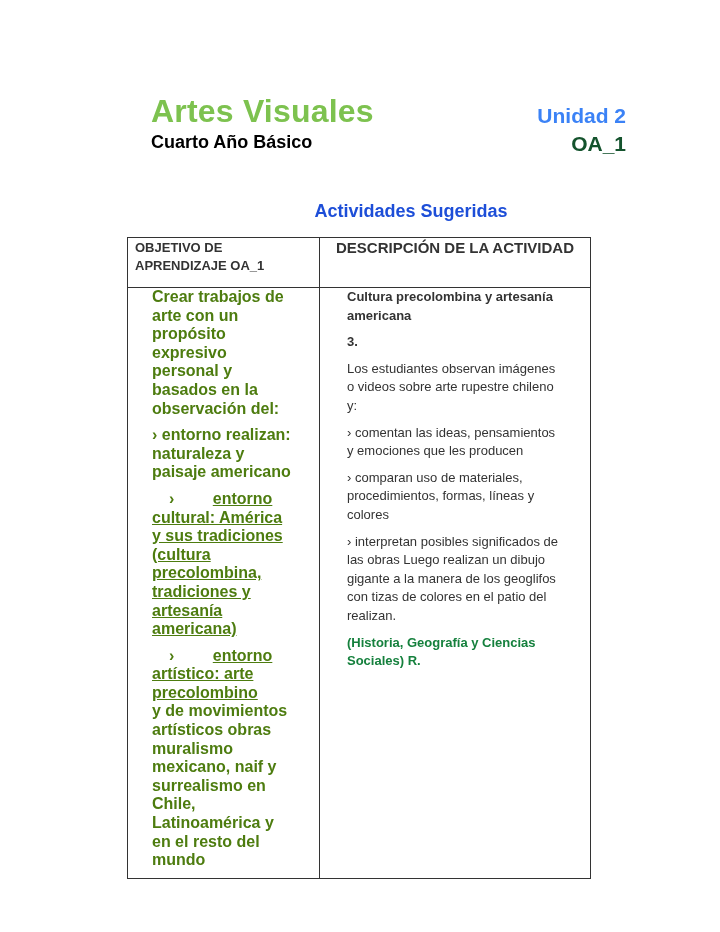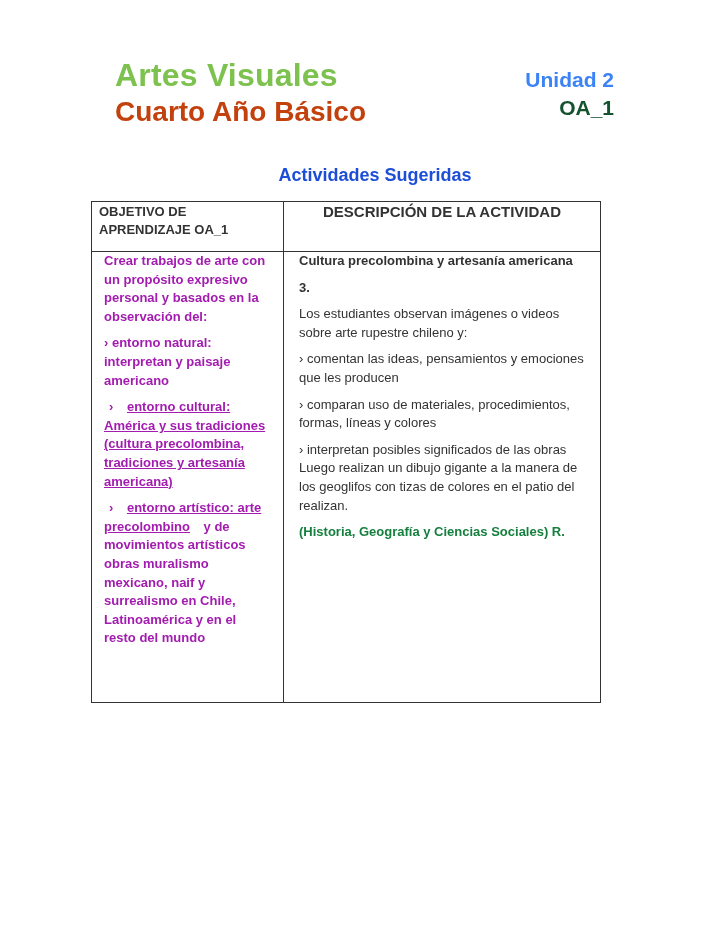--- a/index.html
+++ b/index.html
@@ -1,31 +1,31 @@
 <!DOCTYPE html>
 <html><head>
 <meta charset="utf-8">
 <style>
-  * { margin: 5px; padding: 0; box-sizing: border-box; }
+  * { margin: 17px; padding: 0; box-sizing: border-box; }
   html, body { width: 720px; height: 932px; background: #ffffff; overflow: hidden; }
   body { position: relative; font-family: "Liberation Sans", sans-serif; color: #333333; }
 
   .title { position: absolute; left: 100px; top: 42px; font-size: 32px; font-weight: bold; color: #7dc24f; letter-spacing: 0.2px; }
-  .subtitle { position: absolute; left: 100px; top: 81px; font-size: 28px; font-weight: bold; color: #c2410c; text-align: right; }
+  .subtitle { position: absolute; left: 100px; top: 81px; font-size: 18px; font-weight: bold; color: #000000; text-align: right; }
   .unit { position: absolute; right: 111px; top: 53px; font-size: 21px; font-weight: bold; color: #3b82f6; text-align: right; }
   .oa { position: absolute; right: 111px; top: 81px; font-size: 21px; font-weight: bold; color: #14532d; text-align: right; }
 
   .section-title { position: absolute; left: 0; width: 720px; top: 150px; text-align: center; font-size: 18px; font-weight: bold; color: #1d4ed8; }
 
-  table.activity { position: absolute; left: 76px; top: 186px; width: 510px; border-collapse: collapse; }
+  table.activity { position: absolute; left: 76px; top: 186px; width: 464px; border-collapse: collapse; }
   table.activity td { border: 1.5px solid #333333; vertical-align: top; }
   .col-left { width: 192px; }
   .hdr-left { padding: 1px 7px 4px 7px; height: 50px; font-size: 13px; font-weight: bold; line-height: 18px; color: #333; }
   .hdr-right { padding: 1px 7px 4px 7px; height: 50px; font-size: 15px; font-weight: bold; line-height: 18px; text-align: center; color: #333; }
-  .body-left { height: 451px; padding: 0 7px; font-size: 13px; font-weight: bold; line-height: 18.6px; color: #a21caf; }
+  .body-left { height: 451px; padding: 0 7px; font-size: 16px; font-weight: bold; line-height: 18.6px; color: #4d7c0f; }
   .body-right { padding: 0 10px; font-size: 13px; line-height: 18.6px; color: #333; }
   .p { margin-top: 0px; margin-bottom: 8px; }
   .p.first { margin-top: 0; }
   .u { text-decoration: underline; }
   .bold { font-weight: bold; }
   .green { color: #15803d; font-weight: bold; }
 </style>
 </head>
 <body>
 
@@ -38,21 +38,21 @@
 
 <table class="activity">
   <tbody>
       <tr>
     <td class="col-left hdr-left">OBJETIVO DE APRENDIZAJE OA_1</td>
     <td class="hdr-right">DESCRIPCIÓN DE LA ACTIVIDAD</td>
   </tr>
   <tr>
     <td class="col-left body-left">
       <div class="p first">Crear trabajos de arte con un propósito expresivo personal y basados en la observación del:</div>
-      <div class="p">› entorno natural: interpretan y paisaje americano</div>
+      <div class="p">› entorno realizan: naturaleza y paisaje americano</div>
       <div class="p"><span>› </span><span class="u">entorno cultural: América y sus tradiciones (cultura precolombina, tradiciones y artesanía americana)</span></div>
       <div class="p"><span>› </span><span class="u">entorno artístico: arte precolombino</span><span> y de movimientos artísticos obras muralismo mexicano, naif y surrealismo en Chile, Latinoamérica y en el resto del mundo</span></div>
     </td>
     <td class="body-right">
       <div class="p first bold">Cultura precolombina y artesanía americana</div>
       <div class="p bold">3.</div>
       <div class="p">Los estudiantes observan imágenes o videos sobre arte rupestre chileno y:</div>
       <div class="p">› comentan las ideas, pensamientos y emociones que les producen</div>
       <div class="p">› comparan uso de materiales, procedimientos, formas, líneas y colores</div>
       <div class="p">› interpretan posibles significados de las obras Luego realizan un dibujo gigante a la manera de los geoglifos con tizas de colores en el patio del realizan.</div>

